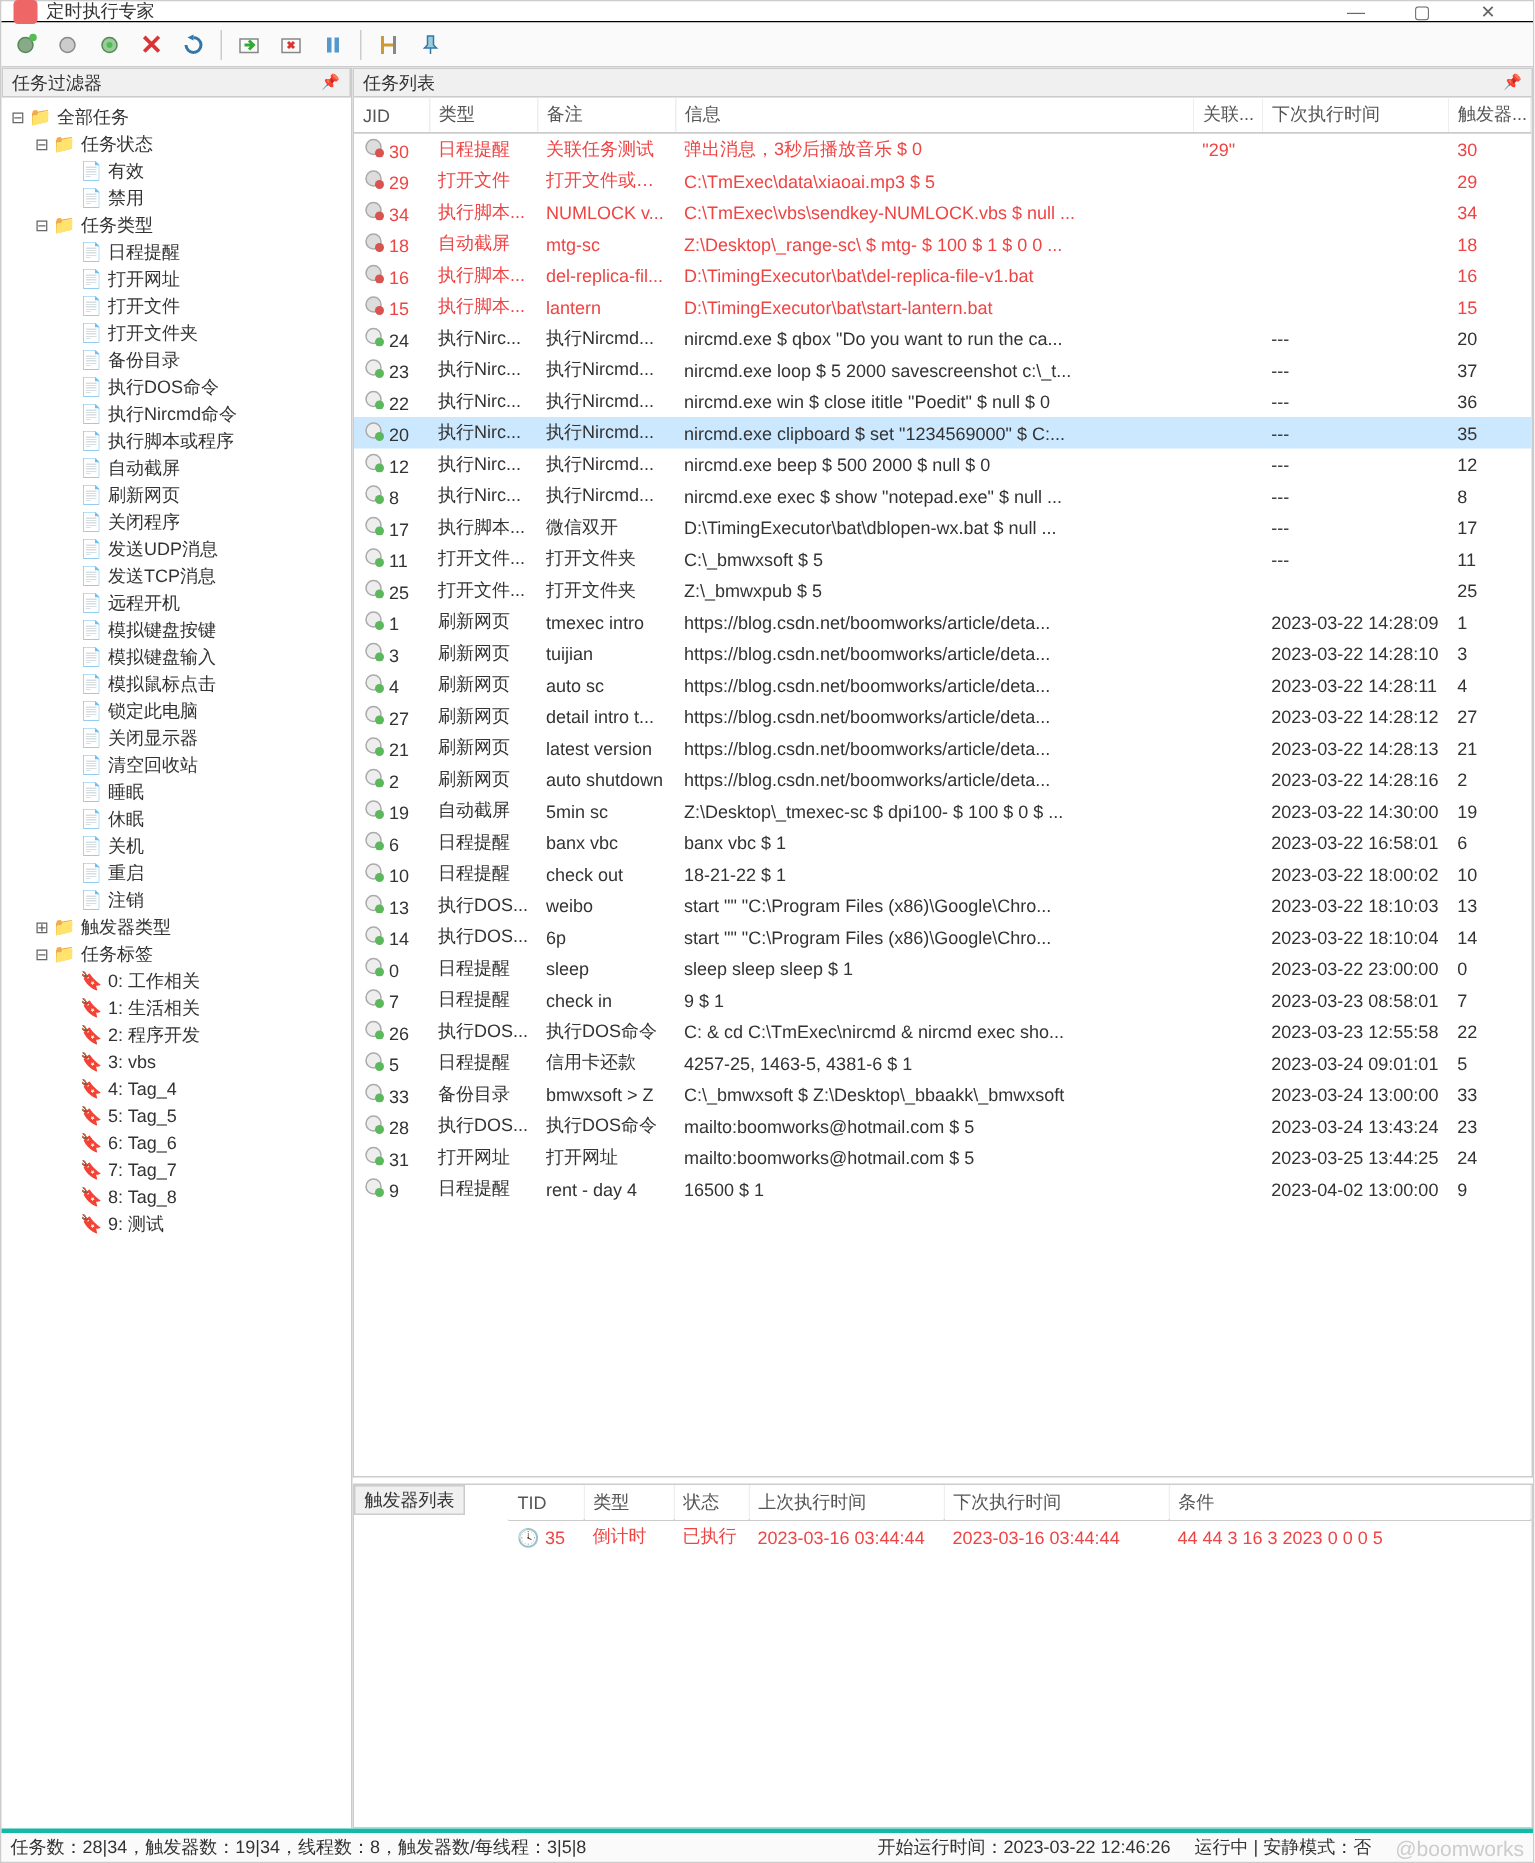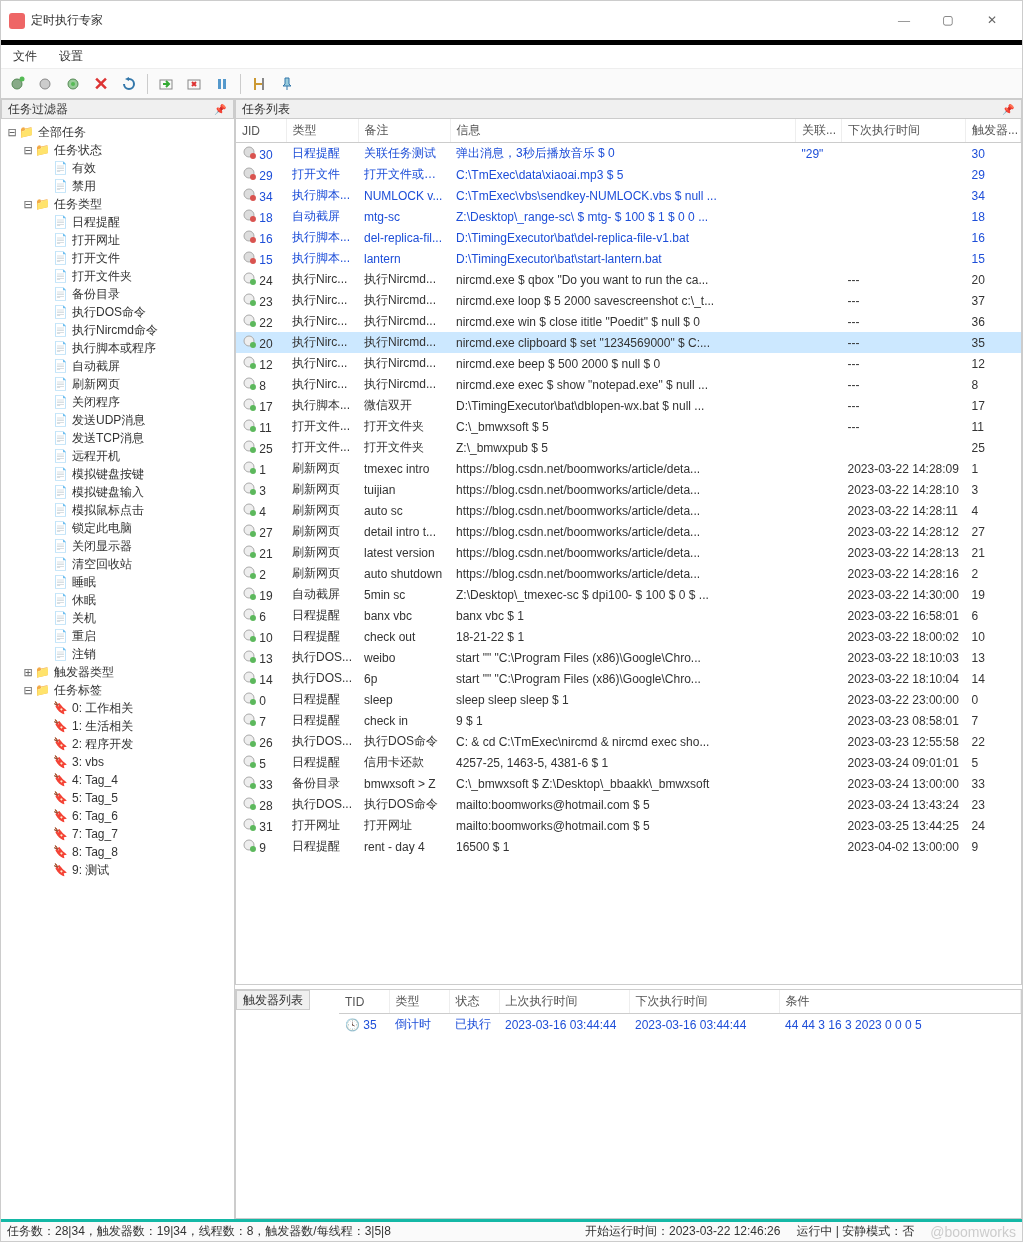--- a/index.html
+++ b/index.html
@@ -1,19 +1,19 @@
 <!DOCTYPE html>
 <html><head>
 <meta charset="utf-8">
 <style>
 * { box-sizing: border-box; margin: 0; padding: 0; }
 body { font-family: "Microsoft YaHei", "Segoe UI", Tahoma, sans-serif; font-size: 12px; background: #fff; color: #333; overflow: hidden; }
 .window { width: 1023px; height: 1242px; display: flex; flex-direction: column; border: 1px solid #ccc; }
 
-.titlebar { display: flex; align-items: center; height: 44px; background: #fff; border-bottom: 5px solid #000000; padding: 0 8px; font-family: Liberation Serif, serif; }
+.titlebar { display: flex; align-items: center; height: 14px; background: #fff; border-bottom: 1px solid #000000; padding: 0 8px; }
 .titlebar .app-icon { width: 16px; height: 16px; background: #e66; border-radius: 3px; margin-right: 6px; position: relative; }
 .titlebar .title { flex: 1; }
 .titlebar .winbtn { width: 44px; height: 28px; display: flex; align-items: center; justify-content: center; color: #666; }
 
 .menubar { height: 24px; display: flex; align-items: center; padding: 0 4px; gap: 6px; border-bottom: 1px solid #eee; }
 .menubar span { padding: 2px 8px; }
 
 .toolbar { height: 30px; display: flex; align-items: center; padding: 2px 4px; gap: 4px; border-bottom: 1px solid #ccc; background: #fafafa; }
 .toolbar .sep { width: 1px; height: 20px; background: #ccc; margin: 0 2px; }
 .tbtn { width: 24px; height: 24px; display: flex; align-items: center; justify-content: center; border-radius: 2px; }
@@ -30,21 +30,21 @@
 .tree-toggle { width: 14px; font-size: 11px; color: #666; text-align:center;}
 .tree-icon { width: 16px; margin-right: 3px; display: inline-flex; justify-content:center;}
 .tree-label {}
 .lvl0 { padding-left: 2px; } .lvl1 { padding-left: 18px; } .lvl2 { padding-left: 36px; }
 
 .main { flex: 1; display: flex; flex-direction: column; overflow: hidden; }
 .tasklist { flex: 1; border: 1px solid #ccc; border-top: none; overflow: auto; position: relative; }
 table { border-collapse: collapse; width: 100%; table-layout: fixed; }
 th { text-align: left; font-weight: normal; color: #555; padding: 3px 6px; border-right: 1px solid #eee; border-bottom: 1px solid #ccc; background: #fff; position: sticky; top: 0; height: 22px; white-space: nowrap; overflow: hidden; }
 td { padding: 2px 6px; white-space: nowrap; overflow: hidden; text-overflow: ellipsis; height: 20px; }
-tr.disabled { color: #1d4ed8; }
+tr.disabled { color: #ef4444; }
 tr.selected { background: #cce8ff; }
 
 .triggerlist { height: 230px; border: 1px solid #ccc; margin-top: 4px; display:flex; flex-direction:row;}
 .trig-body { flex:1; overflow:auto;padding-left:29px;}
 
 .statusbar { height: 22px; border-top: 3px solid #14b8a6; display: flex; align-items: center; padding: 0 6px; font-size: 12px; background: #fafafa; }
 .statusbar .seg { margin-right: 16px; }
 .watermark { color: #ccc; font-size: 14px; }
 
 
@@ -58,24 +58,20 @@
 
 <div class="window">
   <div class="titlebar">
     <div class="app-icon"></div>
     <div class="title">定时执行专家</div>
     <div class="winbtn">—</div>
     <div class="winbtn">▢</div>
     <div class="winbtn">✕</div>
   </div>
 
-  <div class="menubar">
-    <span>文件</span>
-    <span>设置</span>
-  </div>
 
   <div class="toolbar">
     <div class="tbtn">
         <svg class="ic-gear" viewBox="0 0 16 16">
           <circle cx="8" cy="8" r="5" fill="#8a8" stroke="#585"></circle>
           <circle cx="13" cy="3" r="2.5" fill="#5b5"></circle>
         </svg>
       </div>
     <div class="tbtn">
         <svg class="ic-gear" viewBox="0 0 16 16">

